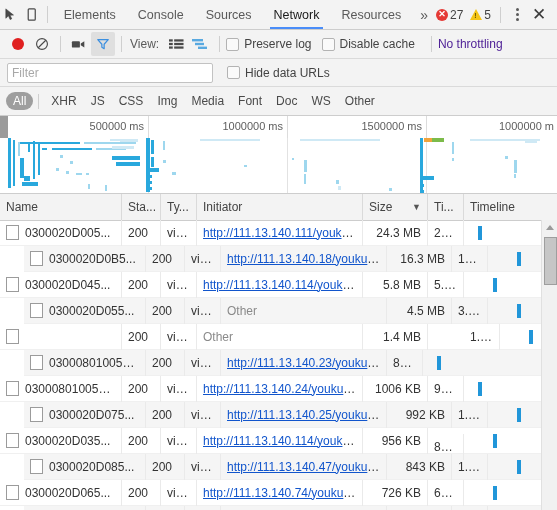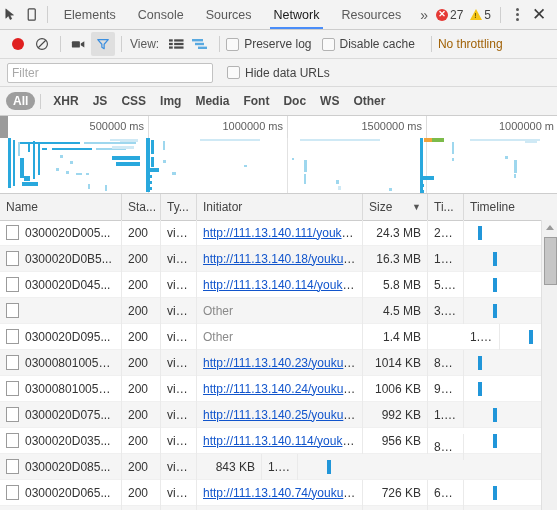--- a/index.html
+++ b/index.html
@@ -63,37 +63,37 @@
   .cam-btn,.filt-btn{width:24px;height:24px;display:flex;align-items:center;justify-content:center;cursor:pointer;}
   .filt-btn{background:#dfdfdf;border-radius:2px;}
   .viewlbl{font-size:12px;color:#5a5a5a;margin:0 6px 0 2px;}
   .viewbtn{width:22px;height:22px;display:flex;align-items:center;justify-content:center;cursor:pointer;margin-right:2px;}
   .cbwrap{display:flex;align-items:center;cursor:pointer;margin-right:10px;}
   .cbx{
     width:11px;height:11px;border:1px solid #b3b3b3;background:#fafafa;border-radius:2px;
     margin-right:5px;display:inline-block;
   }
   .cblabel{font-size:12px;color:#444;white-space:nowrap;}
-  .throttle{font-size:12px;color:#a16207;white-space:nowrap;cursor:pointer;}
+  .throttle{font-size:12px;color:#4c1d95;white-space:nowrap;cursor:pointer;}
 
   
   .filterbar{
     height:27px;min-height:27px;display:flex;align-items:center;
     background:#f3f3f3;border-bottom:1px solid #dadada;padding-left:7px;
   }
   .filterinput{
     width:196px;height:18px;border:1px solid #c2c2c2;background:#fff;border-radius:2px;
     font-family:"Liberation Sans",sans-serif;font-size:12px;color:#737373;padding:0 4px;outline:none;
   }
   .filterinput::placeholder{color:#a8a8a8;}
 
   
   .typebar{
     height:28px;min-height:28px;display:flex;align-items:center;
-    background:#f3f3f3;border-bottom:1px solid #cdcdcd;padding-left:6px;font-weight:bold;
+    background:#f3f3f3;border-bottom:1px solid #cdcdcd;padding-left:6px;
   }
   .tpill{
     font-size:12px;color:#4a4a4a;padding:2px 7px;border-radius:9px;cursor:pointer;white-space:nowrap;
   }
   .tpill.active{background:#9e9e9e;color:#fff;}
   .tdiv{width:1px;height:15px;background:#cfcfcf;margin:0 5px;}
 
   
   .overview{
     height:77px;min-height:77px;position:relative;background:#fff;
@@ -121,21 +121,21 @@
     font-size:12px;color:#444;
   }
   .th{
     display:flex;align-items:center;padding:0 6px;border-right:1px solid #dadada;
     overflow:hidden;white-space:nowrap;box-sizing:border-box;cursor:pointer;
   }
   .th.sorted{position:relative;}
   .sortcaret{margin-left:auto;font-size:9px;color:#555;}
   .rows{position:absolute;left:0;right:0;top:26px;bottom:0;overflow:hidden;}
   .row{display:flex;height:26px;border-bottom:1px solid #f0f0f0;font-size:12px;align-items:center;box-sizing:border-box;}
-  .row.alt{background:#f5f5f5;}
+  .row.alt{background:#f5f5f5;margin-left:24px;}
   .cell{
     padding:0 6px;overflow:hidden;white-space:nowrap;text-overflow:ellipsis;
     box-sizing:border-box;border-right:1px solid #eaeaea;height:26px;line-height:26px;
   }
   .c-name{display:flex;align-items:center;color:#333;}
   .rowcbx{
     width:11px;height:13px;border:1px solid #9b9b9b;background:#fff;margin-right:6px;flex:0 0 auto;
   }
   .namelabel{overflow:hidden;white-space:nowrap;text-overflow:ellipsis;}
   .c-status{color:#333;}
@@ -423,53 +423,52 @@
           <div class="cell c-init" style="width: 166px;"><a>http://111.13.140.114/youku/...</a></div>
           <div class="cell c-size" style="width: 65px;">5.8 MB</div>
           <div class="cell c-time" style="width: 36px;">5.6...</div>
           <div class="cell c-timeline">
             <div class="tlbar" style="left: 29px;"></div>
           </div>
         </div>
         <div class="row alt">
           <div class="cell c-name" style="width: 122px;">
             <span class="rowcbx"></span>
+            <span class="namelabel">0300020D055...</span>
           </div>
           <div class="cell c-status" style="width: 39px;">200</div>
           <div class="cell c-type" style="width: 36px;">vid...</div>
           <div class="cell c-init" style="width: 166px;"><span class="other">Other</span></div>
           <div class="cell c-size" style="width: 65px;">4.5 MB</div>
           <div class="cell c-time" style="width: 36px;">3.9...</div>
           <div class="cell c-timeline">
             <div class="tlbar" style="left: 29px;"></div>
           </div>
         </div>
         <div class="row">
           <div class="cell c-name" style="width: 122px;">
             <span class="rowcbx"></span>
-            <span class="namelabel">0300020D095...</span>
           </div>
           <div class="cell c-status" style="width: 39px;">200</div>
           <div class="cell c-type" style="width: 36px;">vid...</div>
           <div class="cell c-init" style="width: 166px;"><span class="other">Other</span></div>
           <div class="cell c-size" style="width: 65px;">1.4 MB</div>
           <div class="cell c-time" style="width: 36px; margin-left: 36px;">1.3...</div>
           <div class="cell c-timeline">
             <div class="tlbar" style="left: 29px;"></div>
           </div>
         </div>
         <div class="row alt">
           <div class="cell c-name" style="width: 122px;">
             <span class="rowcbx"></span>
             <span class="namelabel">030008010056...</span>
           </div>
           <div class="cell c-status" style="width: 39px;">200</div>
           <div class="cell c-type" style="width: 36px;">vid...</div>
           <div class="cell c-init" style="width: 166px;"><a>http://111.13.140.23/youku/6...</a></div>
-          <div class="cell c-size" style="width: 65px;">1014 KB</div>
           <div class="cell c-time" style="width: 36px;">86...</div>
           <div class="cell c-timeline">
             <div class="tlbar" style="left: 14px;"></div>
           </div>
         </div>
         <div class="row">
           <div class="cell c-name" style="width: 122px;">
             <span class="rowcbx"></span>
             <span class="namelabel">030008010056...</span>
           </div>
@@ -510,20 +509,21 @@
             <div class="tlbar" style="left: 29px;"></div>
           </div>
         </div>
         <div class="row alt">
           <div class="cell c-name" style="width: 122px;">
             <span class="rowcbx"></span>
             <span class="namelabel">0300020D085...</span>
           </div>
           <div class="cell c-status" style="width: 39px;">200</div>
           <div class="cell c-type" style="width: 36px;">vid...</div>
+          <div class="cell c-init" style="width: 166px;"><a>http://111.13.140.47/youku/6...</a></div>
           <div class="cell c-size" style="width: 65px;">843 KB</div>
           <div class="cell c-time" style="width: 36px;">1.0...</div>
           <div class="cell c-timeline">
             <div class="tlbar" style="left: 29px;"></div>
           </div>
         </div>
         <div class="row">
           <div class="cell c-name" style="width: 122px;">
             <span class="rowcbx"></span>
             <span class="namelabel">0300020D065...</span>

